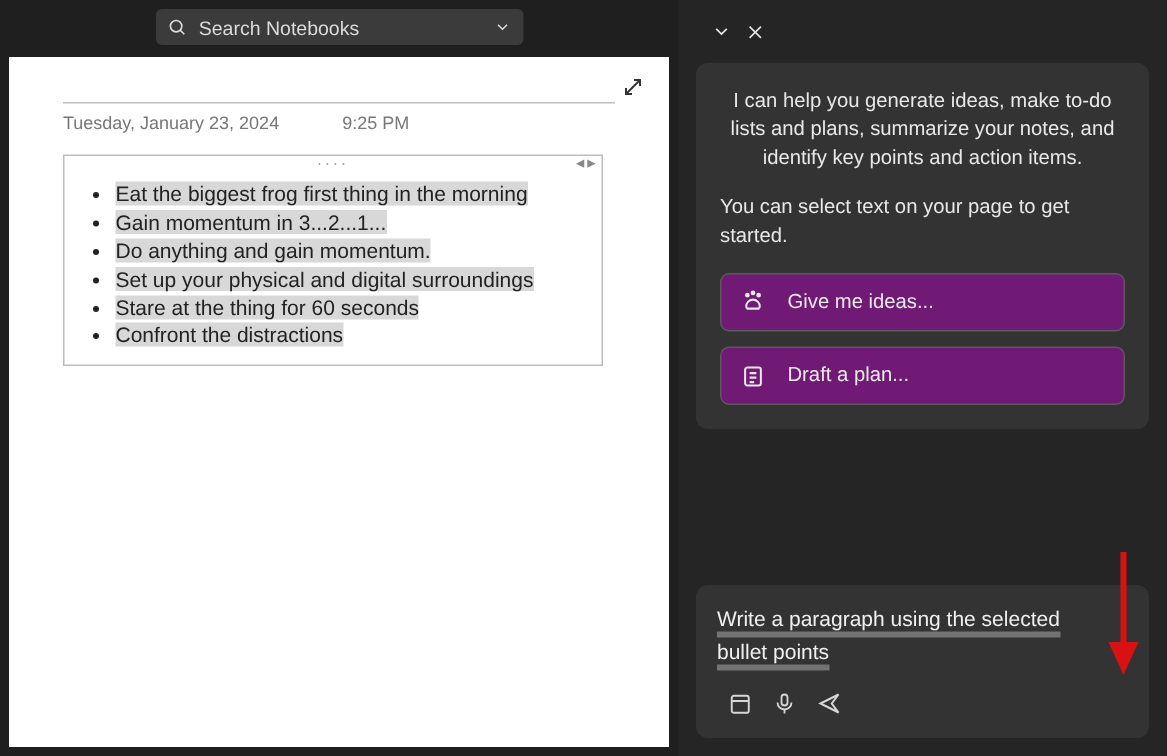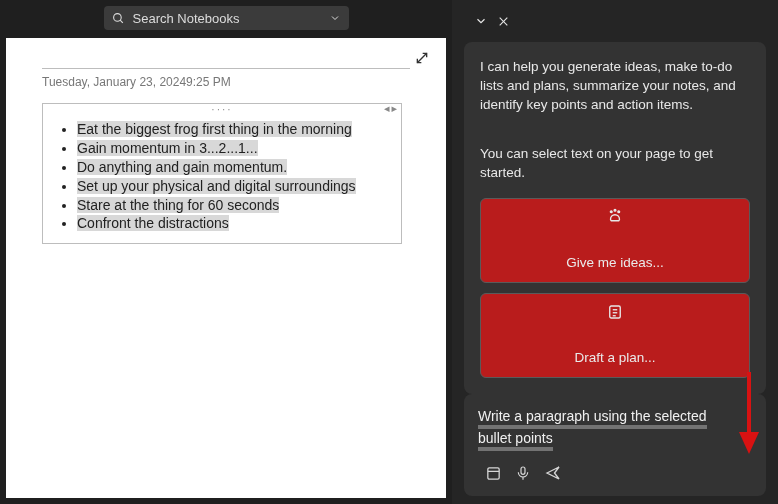--- a/index.html
+++ b/index.html
@@ -51,20 +51,21 @@
     font-weight: 300;
     color: #2b2b2b;
     margin-bottom: 4px;
   }
   .title-underline {
     border-bottom: 1px solid #bdbdbd;
     margin-bottom: 6px;
   }
   .note-meta {
     display: flex;
+    gap: 42px;
     font-size: 12px;
     color: #777;
     margin-bottom: 14px;
   }
   .note-textbox {
     border: 1px solid #bdbdbd;
     position: relative;
     padding: 0;
     width: 360px;
   }
@@ -115,35 +116,34 @@
   .copilot-header .hicon { width:22px; display:flex; justify-content:center; cursor:pointer; color:#e6e6e6;}
   .copilot-card {
     background: #333333;
     border-radius: 8px;
     margin: 0 12px;
     padding: 16px 16px 16px 16px;
     color: #e8e8e8;
     font-size: 13.5px;
     line-height: 1.4;
   }
-  .copilot-card p.intro { margin-bottom: 30px; }
+  .copilot-card p.intro { margin-bottom: 14px; text-align: center; }
   .copilot-card p.hint { margin-bottom: 16px; }
   .sugg-btn {
     display:flex;
     align-items:center;
-    gap:28px;
+    gap:14px;
     border:1px solid #5a5a5a;
     border-radius:6px;
     padding:9px 12px;
     margin-bottom:10px;
     cursor:pointer;
     font-size:13.5px;
     color:#eaeaea;
-    background:#b91c1c;
-    flex-direction:column;
+    background:#701a75;
   }
   .sugg-btn:last-of-type{margin-bottom:0;}
   .copilot-input-area {
     margin: auto 12px 12px 12px;
     background: #333333;
     border-radius: 8px;
     padding: 12px 14px 10px 14px;
     position:relative;
   }
   .prompt-text {

